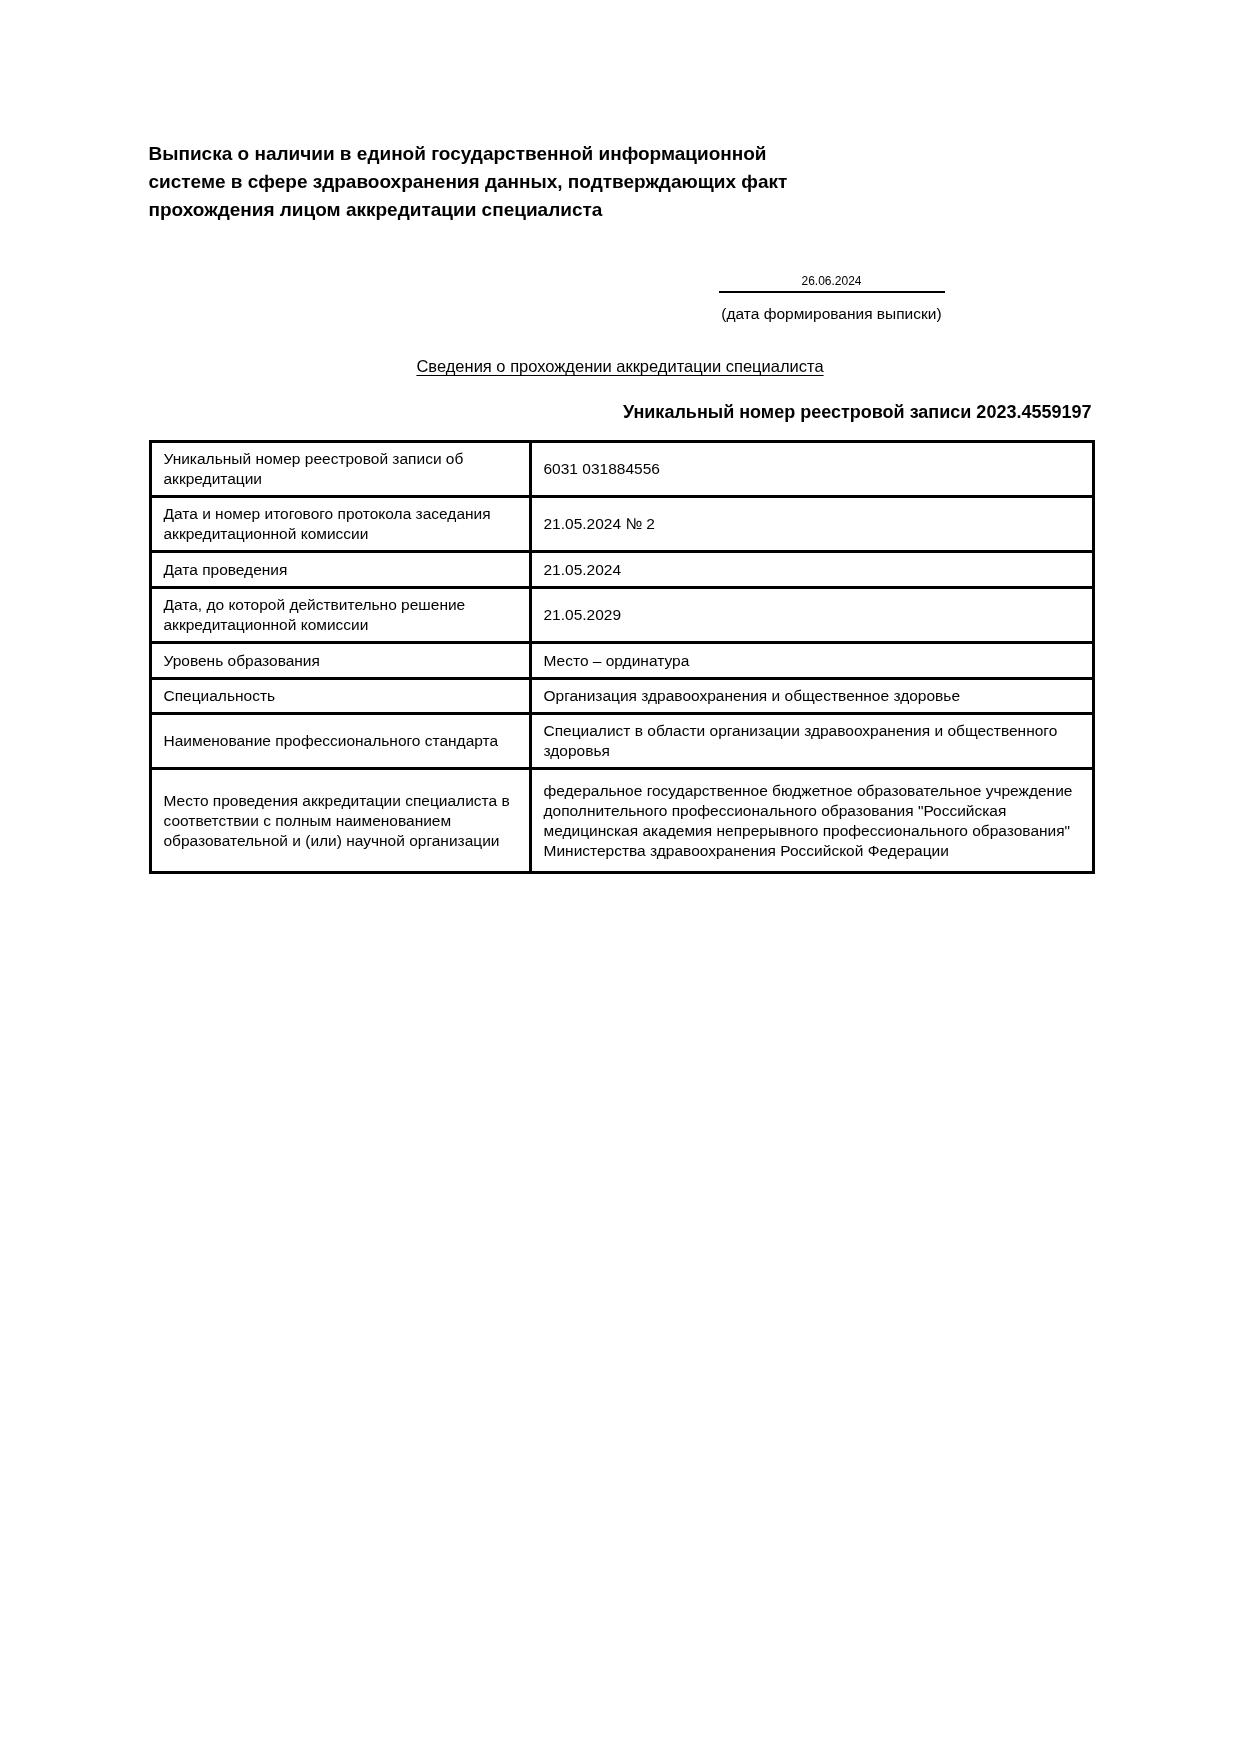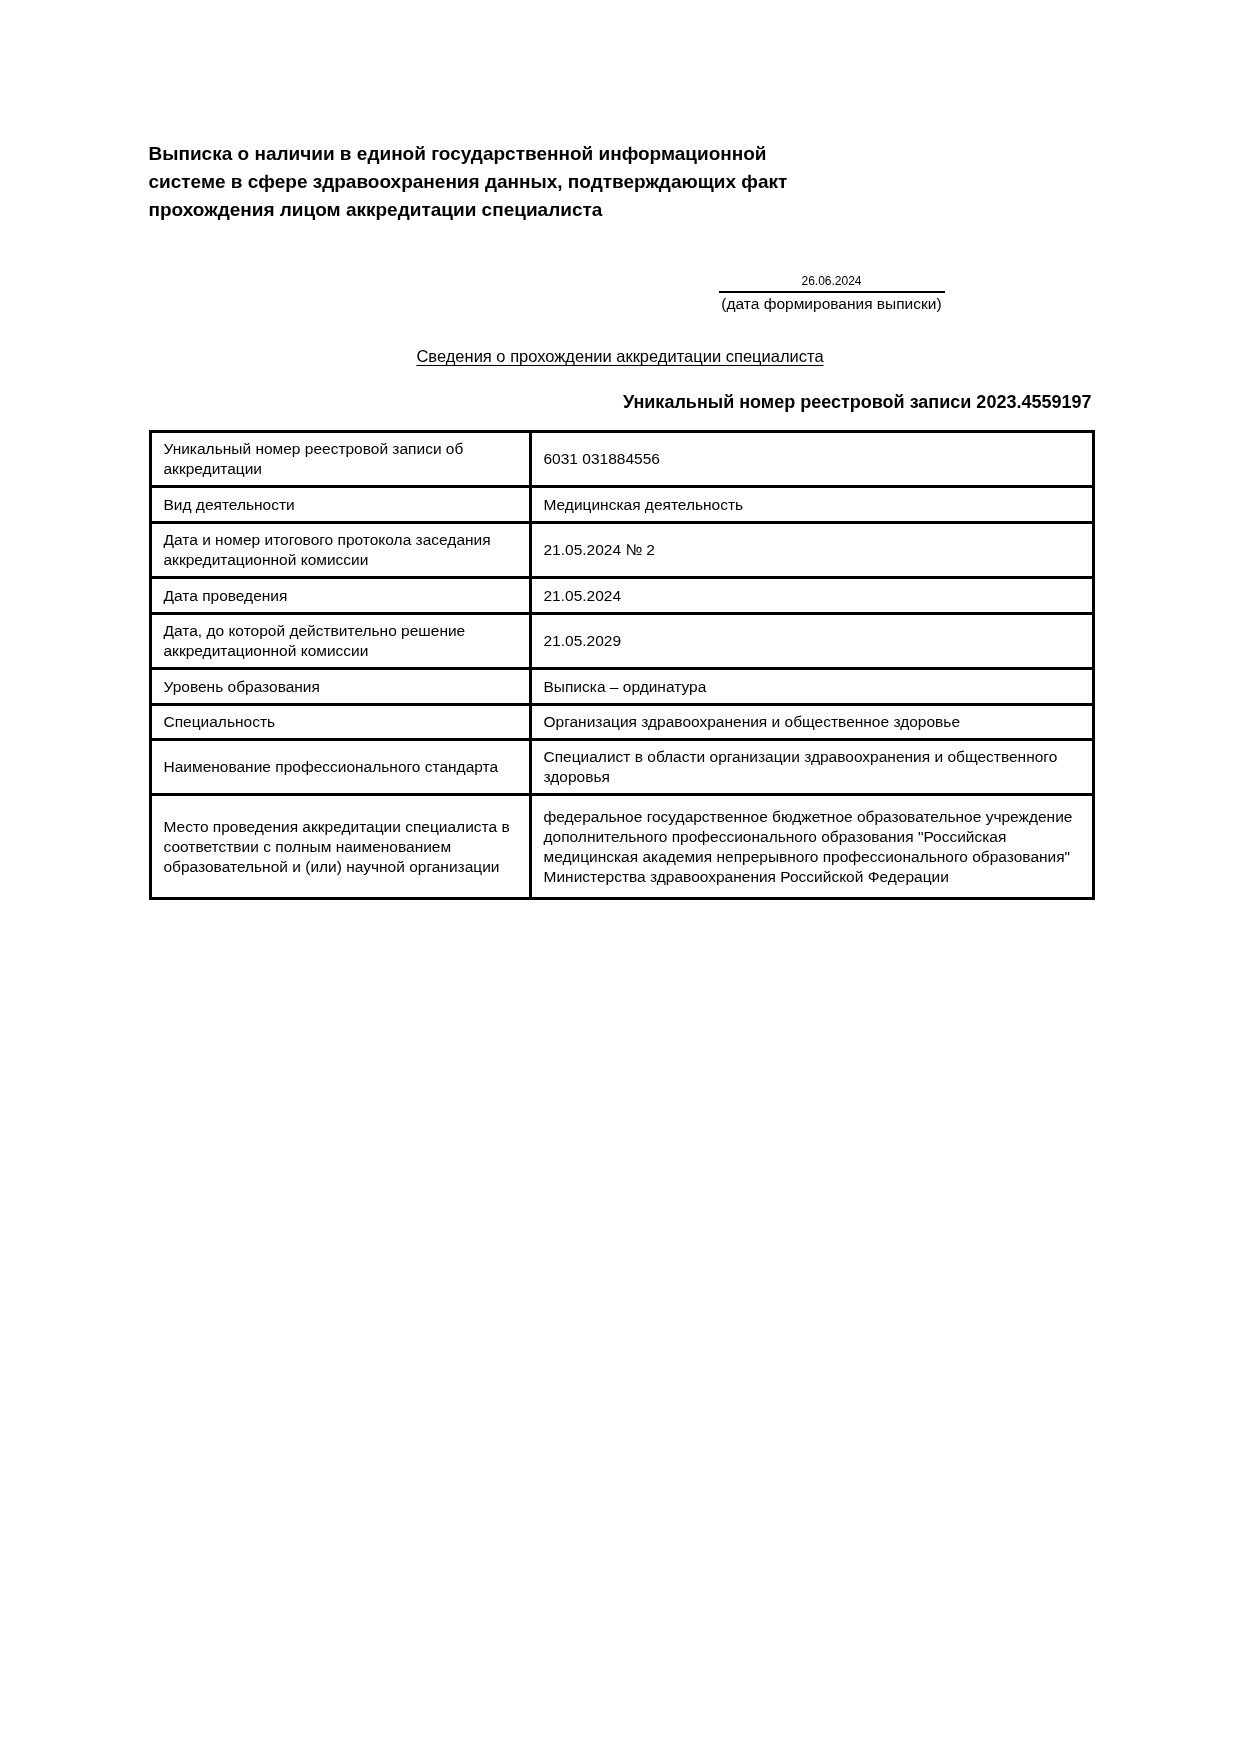--- a/index.html
+++ b/index.html
@@ -29,21 +29,21 @@
     width: 226px;
     text-align: center;
   }
   .date-value {
     font-size: 12px;
     padding-bottom: 3px;
     border-bottom: 2px solid #000000;
   }
   .date-caption {
     font-size: 15.5px;
-    padding-top: 2px;
+    padding-top: 12px;
   }
   .intro-par {
     margin-top: 36px;
     text-align: center;
     font-size: 16px;
     line-height: 21px;
     padding: 0 2px;
   }
   .section-heading {
     margin-top: 34px;
@@ -94,39 +94,35 @@
   <div class="section-heading">Сведения о прохождении аккредитации специалиста</div>
 
   <div class="registry-heading">Уникальный номер реестровой записи 2023.4559197</div>
 
   <table class="acc-table">
     <tbody>
       <tr style="height:52px;">
         <td class="label-cell">Уникальный номер реестровой записи об аккредитации</td>
         <td class="value-cell">6031 031884556</td>
       </tr>
-      <tr style="height:36px;">
-        <td class="label-cell">Вид деятельности</td>
-        <td class="value-cell">Медицинская деятельность</td>
-      </tr>
       <tr style="height:49px;margin-left:8px;">
         <td class="label-cell">Дата и номер итогового протокола заседания аккредитационной комиссии</td>
         <td class="value-cell">21.05.2024 № 2</td>
       </tr>
       <tr style="height:36px;">
         <td class="label-cell">Дата проведения</td>
         <td class="value-cell">21.05.2024</td>
       </tr>
       <tr style="height:49px;">
         <td class="label-cell">Дата, до которой действительно решение аккредитационной комиссии</td>
         <td class="value-cell">21.05.2029</td>
       </tr>
       <tr style="height:36px;">
         <td class="label-cell">Уровень образования</td>
-        <td class="value-cell">Выписка – ординатура</td>
+        <td class="value-cell">Место – ординатура</td>
       </tr>
       <tr style="height:34px;">
         <td class="label-cell">Специальность</td>
         <td class="value-cell">Организация здравоохранения и общественное здоровье</td>
       </tr>
       <tr style="height:50px;">
         <td class="label-cell">Наименование профессионального стандарта</td>
         <td class="value-cell">Специалист в области организации здравоохранения и общественного здоровья</td>
       </tr>
       <tr style="height:104px;">

